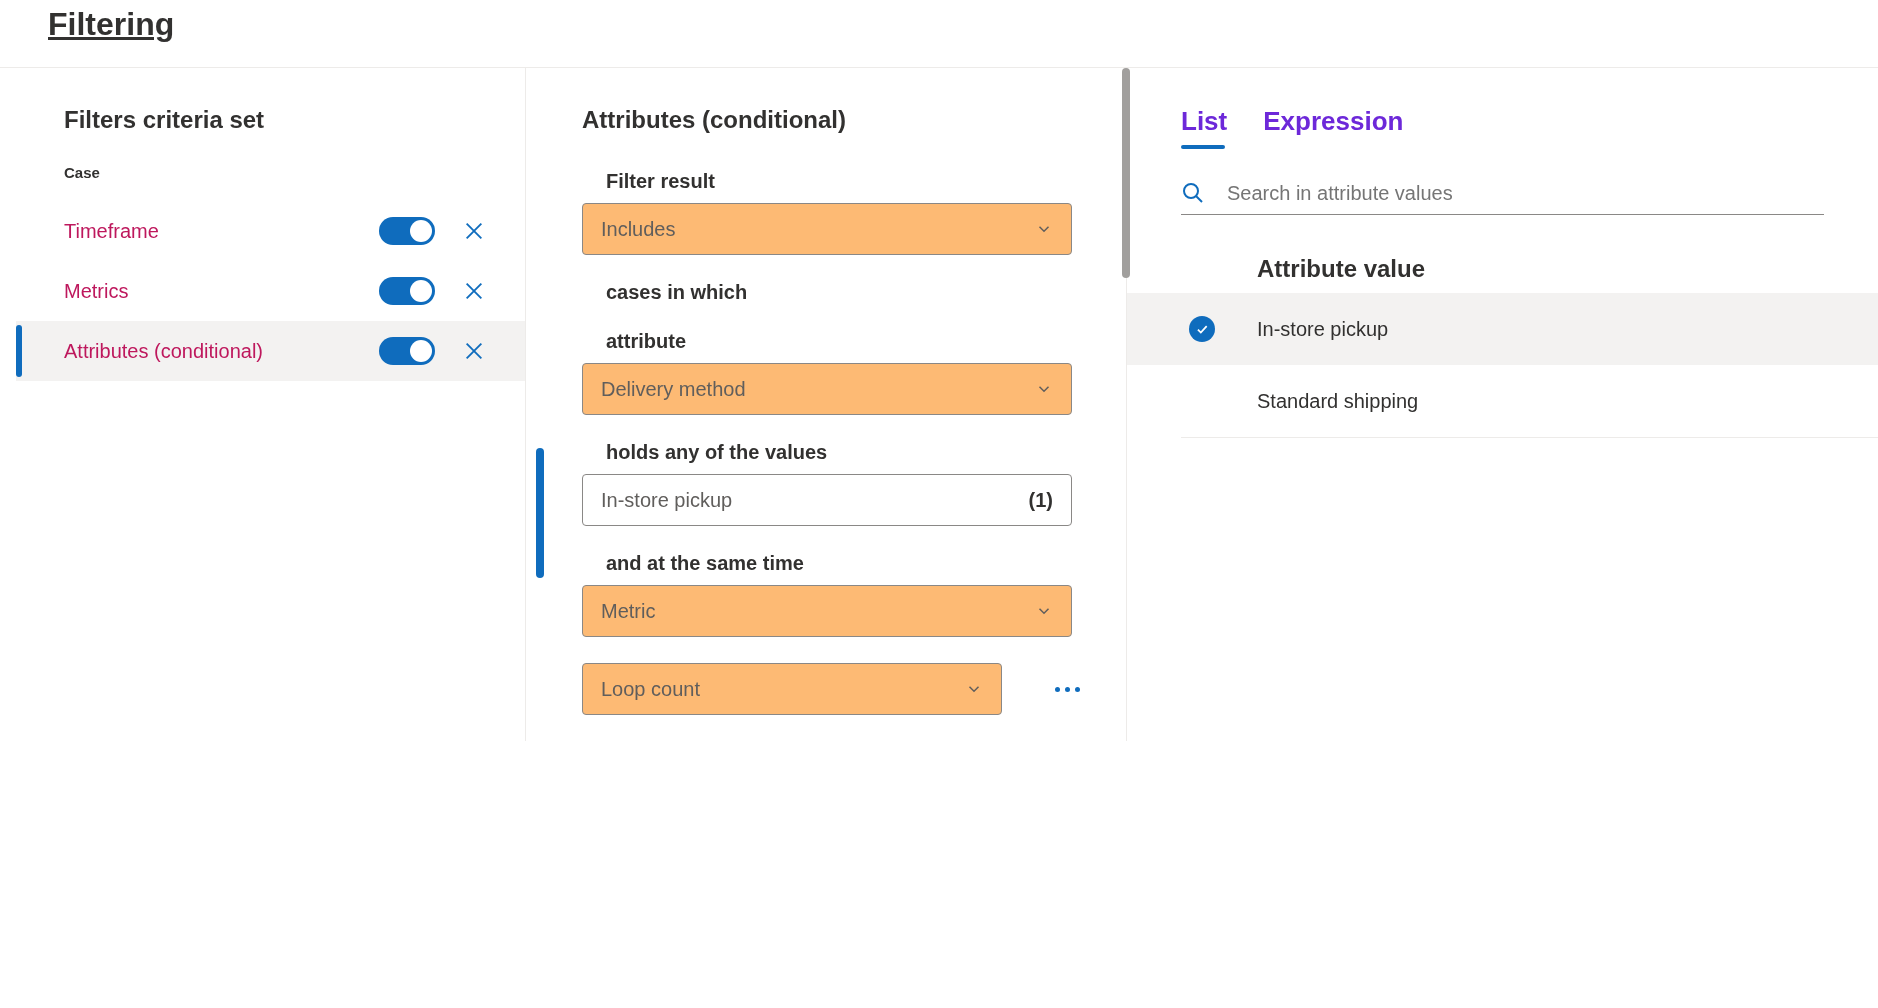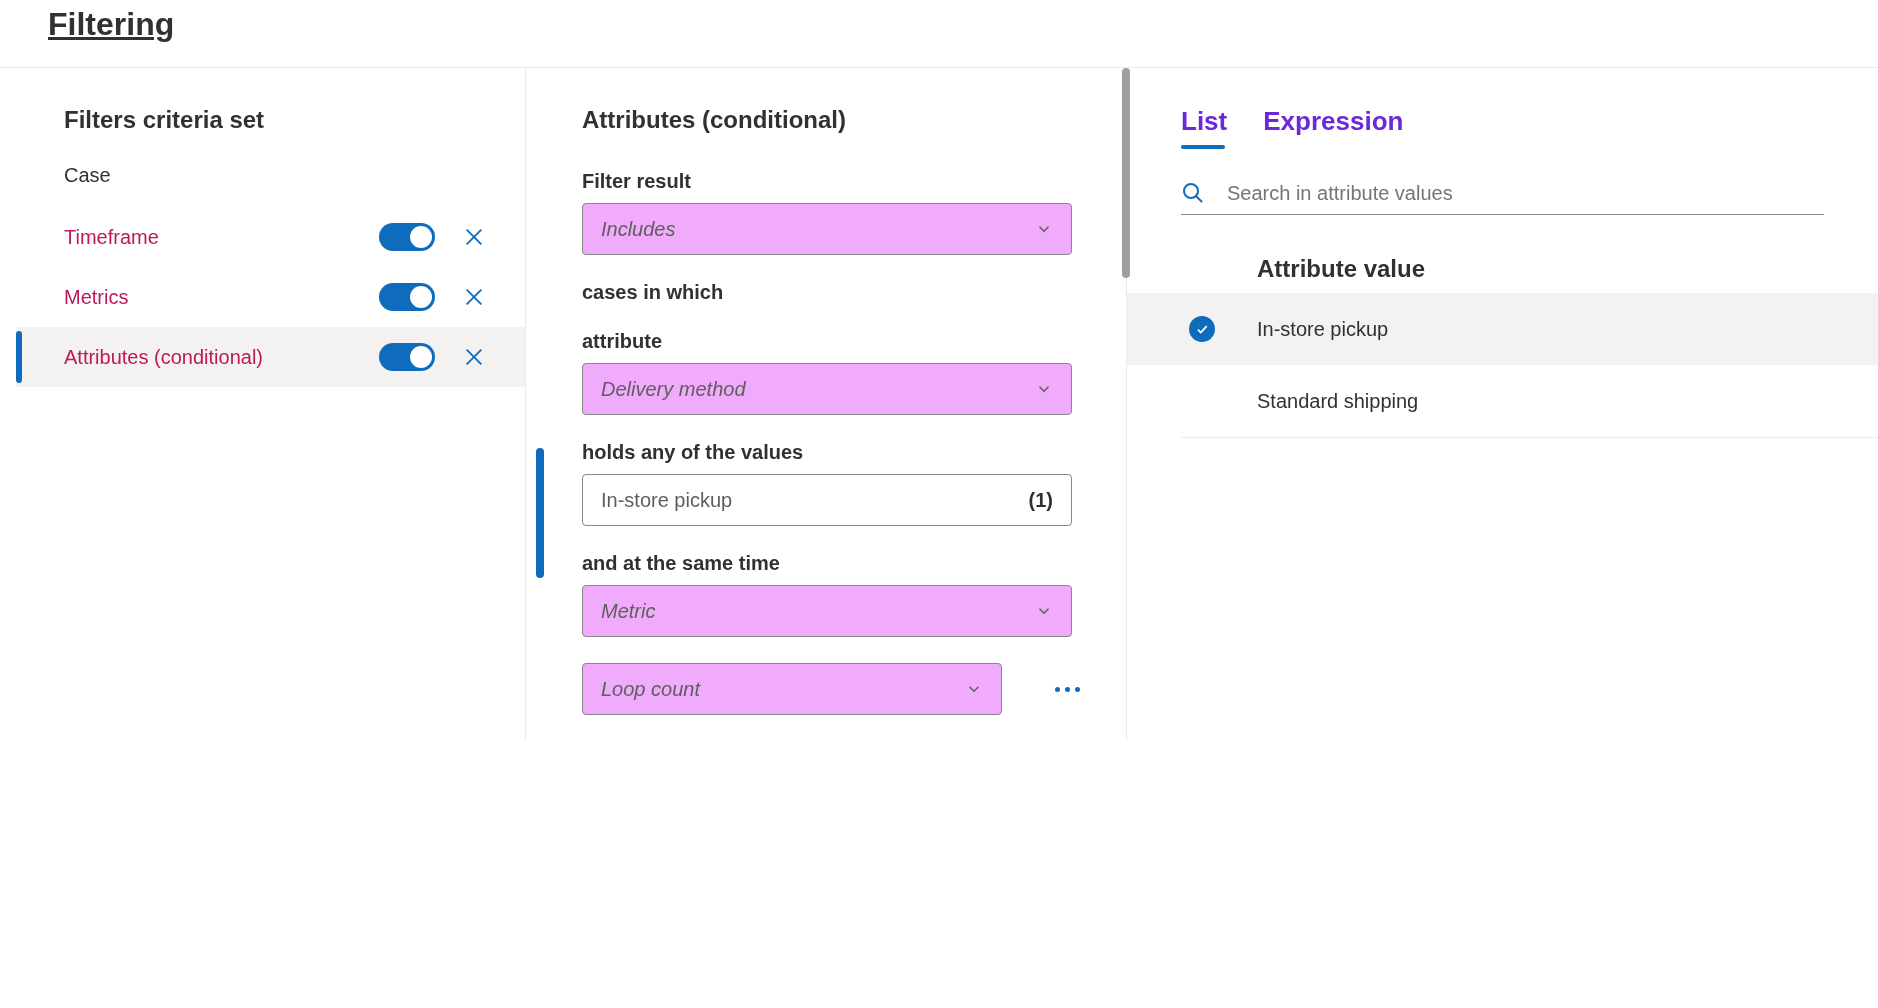--- a/index.html
+++ b/index.html
@@ -7,33 +7,33 @@
   .header { padding: 6px 16px 24px 48px; text-decoration: underline; }
   .header h1 { margin:0; font-size:32px; font-weight:600; color:#323130; }
   .divider { height:1px; background:#edebe9; width:100%; }
   .layout { display:flex;padding-left:16px; }
   .col-left { width:510px; padding: 38px 0 0 0; border-right:1px solid #edebe9; position:relative; }
   .col-mid  { width:600px; padding: 38px 0 0 0; position:relative; }
   .col-right{ flex:1;   padding: 38px 0 0 0; border-left:1px solid #edebe9; }
   .vscroll-indicator{ position:absolute; right:-4px; top:0; width:8px; height:210px; background:#a19f9d; border-radius:4px; }
   .panel-title { font-size:24px; font-weight:600; margin:0 0 30px 48px; }
   .panel-title-mid { font-size:24px; font-weight:600; margin:0 0 36px 56px; }
-  .subtitle { font-size:20px; font-weight:400; margin:0 0 20px 48px; }
+  .subtitle { font-size:15px; font-weight:700; margin:0 0 20px 48px; }
   .filter-row { display:flex; align-items:center; height:60px; padding-left:48px; position:relative; }
   .filter-row.selected { background:#f3f2f1; }
   .filter-row.selected::before { content:""; position:absolute; left:0; top:4px; bottom:4px; width:6px; background:#0f6cbd; border-radius:3px; }
   .filter-label { flex:1; font-size:20px; color:#be185d; }
   .toggle { width:56px; height:28px; background:#0f6cbd; border-radius:14px; position:relative; cursor:pointer; margin-right:28px; }
   .toggle .knob { position:absolute; right:3px; top:3px; width:22px; height:22px; background:#fff; border-radius:50%; }
   .close-icon { width:22px; height:22px; color:#0f6cbd; cursor:pointer; margin-right:40px; display:flex; align-items:center; justify-content:center; }
   .close-icon svg { width:22px; height:22px; }
   
   .field-block { margin: 0 0 26px 56px; }
-  .field-label { font-size:20px; font-weight:600; margin-bottom:10px; }
-  .select { width:490px; height:52px; border:1px solid #8a8886; border-radius:4px; background:#f0abfc; display:flex; align-items:center; justify-content:space-between; padding:0 18px; cursor:pointer;font-style:italic; }
+  .field-label { font-size:20px; font-weight:600; margin-bottom:10px;margin-left:24px; }
+  .select { width:490px; height:52px; border:1px solid #8a8886; border-radius:4px; background:#fdba74; display:flex; align-items:center; justify-content:space-between; padding:0 18px; cursor:pointer; }
   .select-text { font-size:20px; color:#605e5c; }
   .chevron { width:18px; height:18px; }
   .chevron svg { width:18px; height:18px; stroke:#605e5c; }
   .valuebox { width:490px; height:52px; border:1px solid #8a8886; border-radius:4px; background:#fff; display:flex; align-items:center; justify-content:space-between; padding:0 18px; cursor:pointer; }
   .valuebox-text { font-size:20px; color:#605e5c; }
   .valuebox-count { font-size:20px; font-weight:600; color:#323130; }
   .select-row { display:flex; align-items:center;gap:35px; }
   .more-icon { margin-left:18px; color:#0f6cbd; cursor:pointer; display:flex; gap:5px; }
   .more-icon span{ width:5px; height:5px; background:#0f6cbd; border-radius:50%; }
   .highlight-bar { position:absolute; left:10px; top:380px; width:8px; height:130px; background:#0f6cbd; border-radius:4px; }

